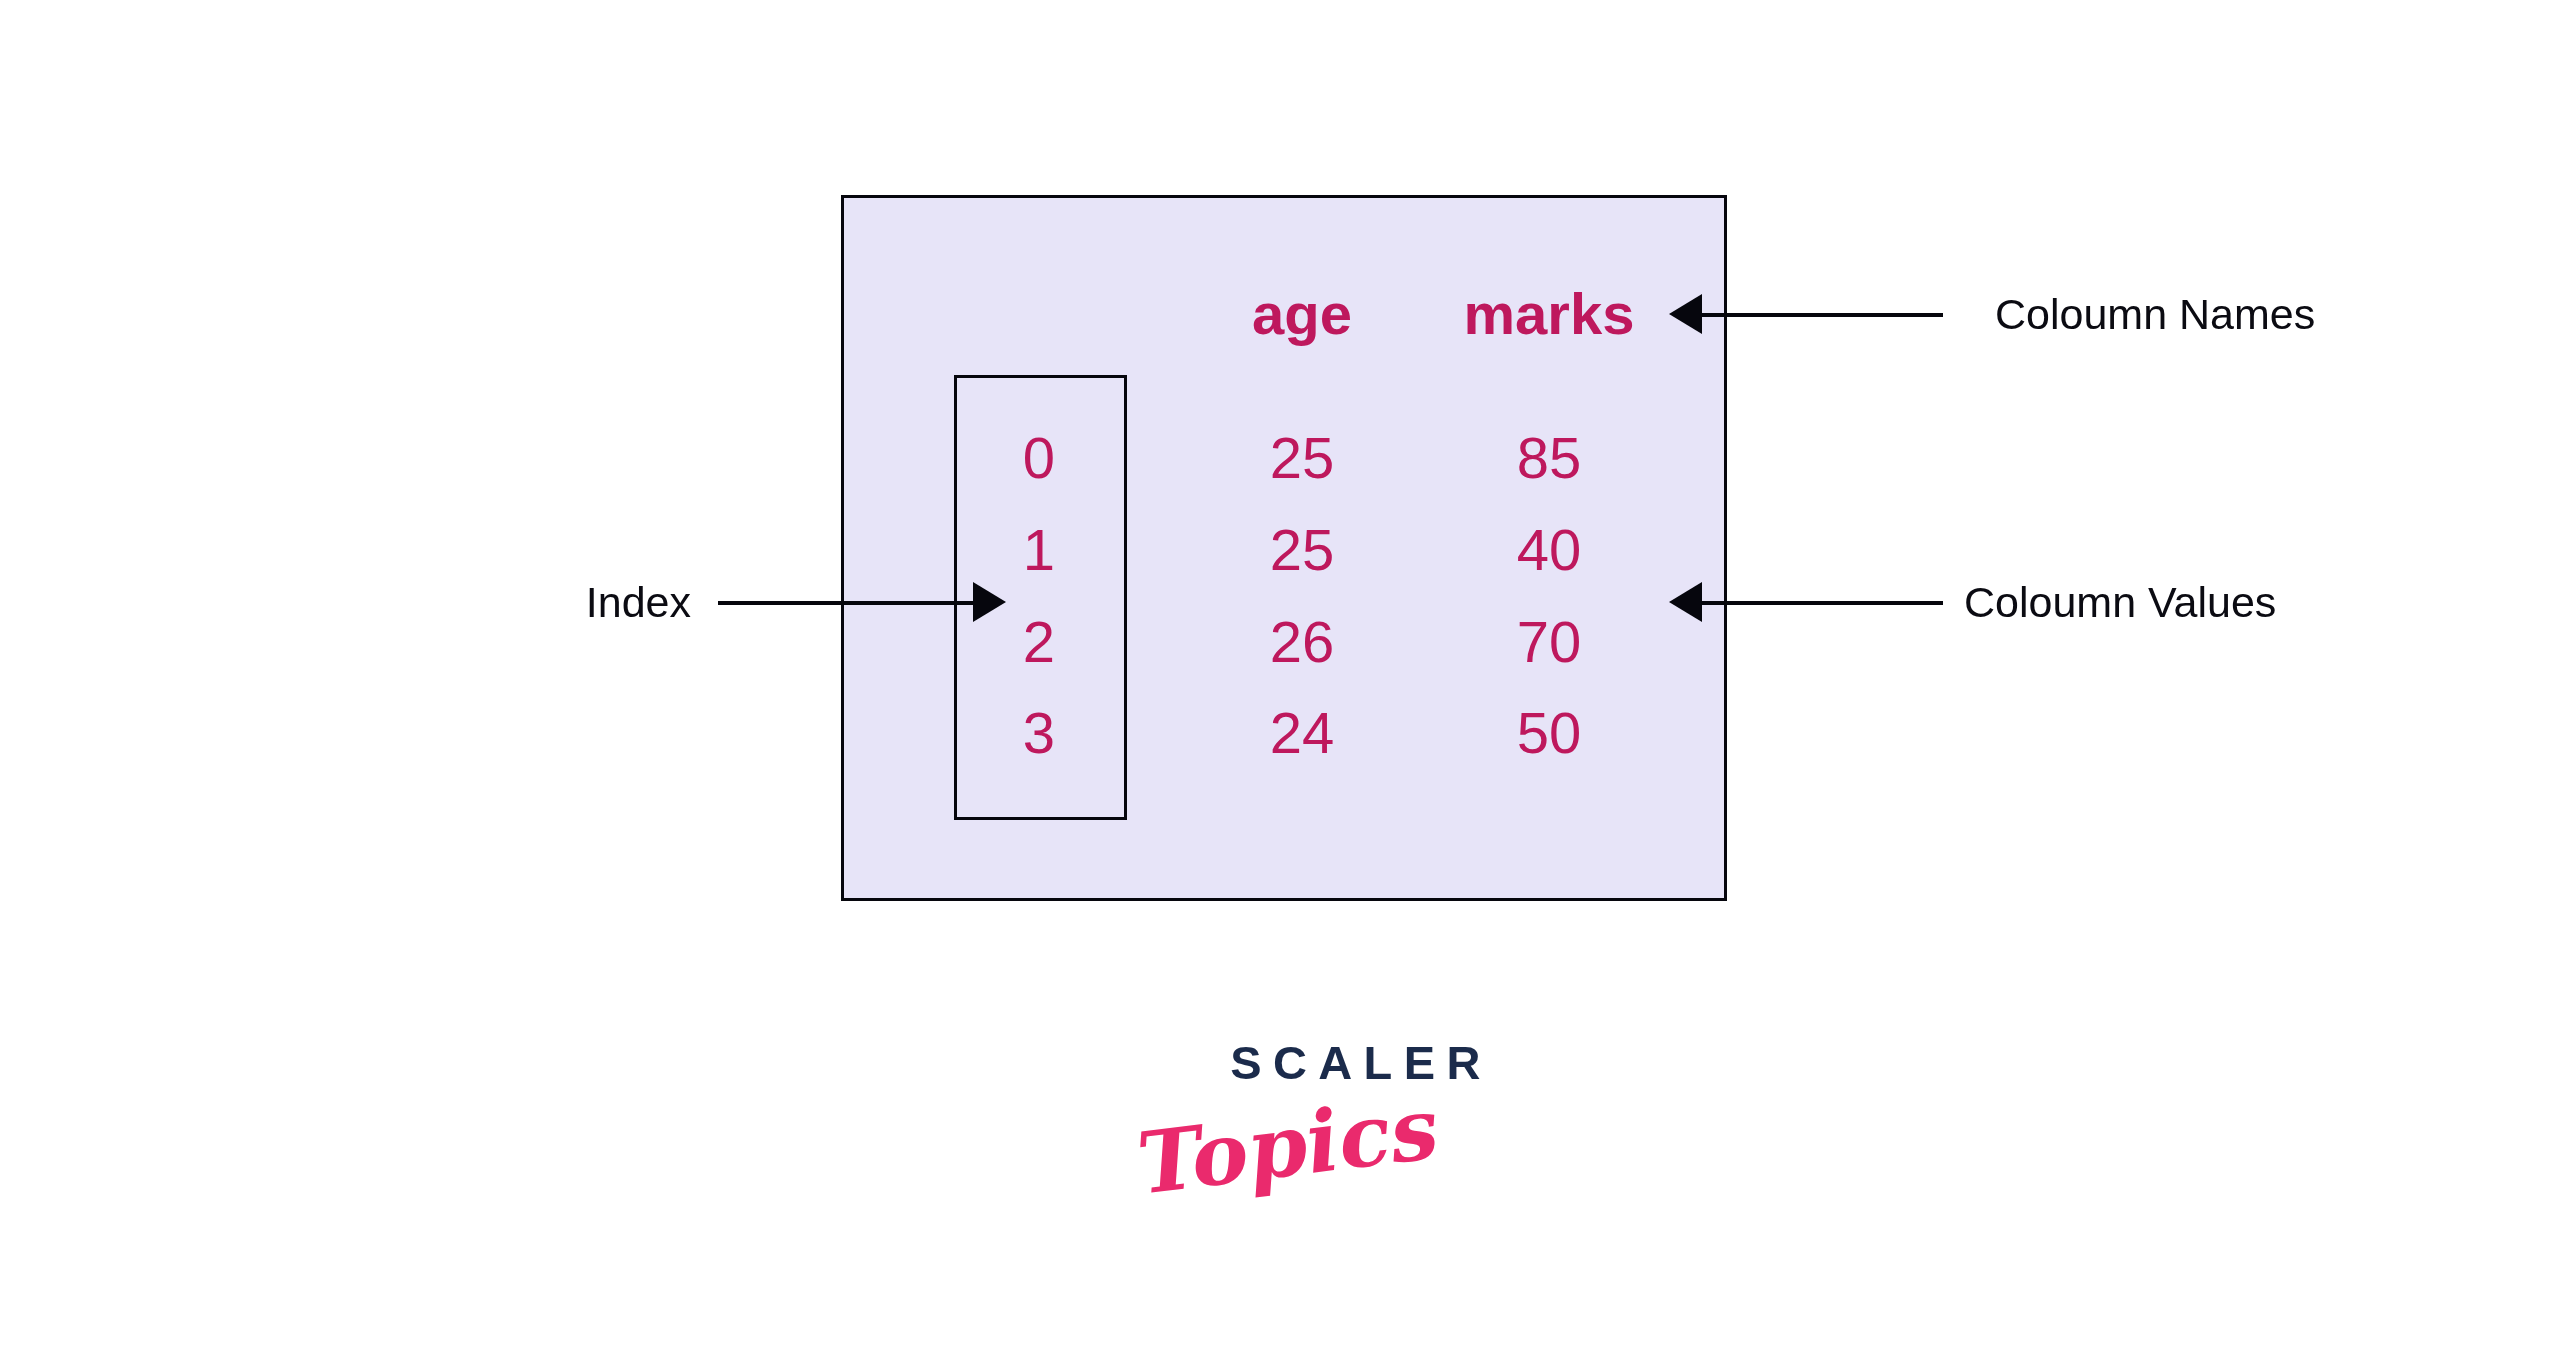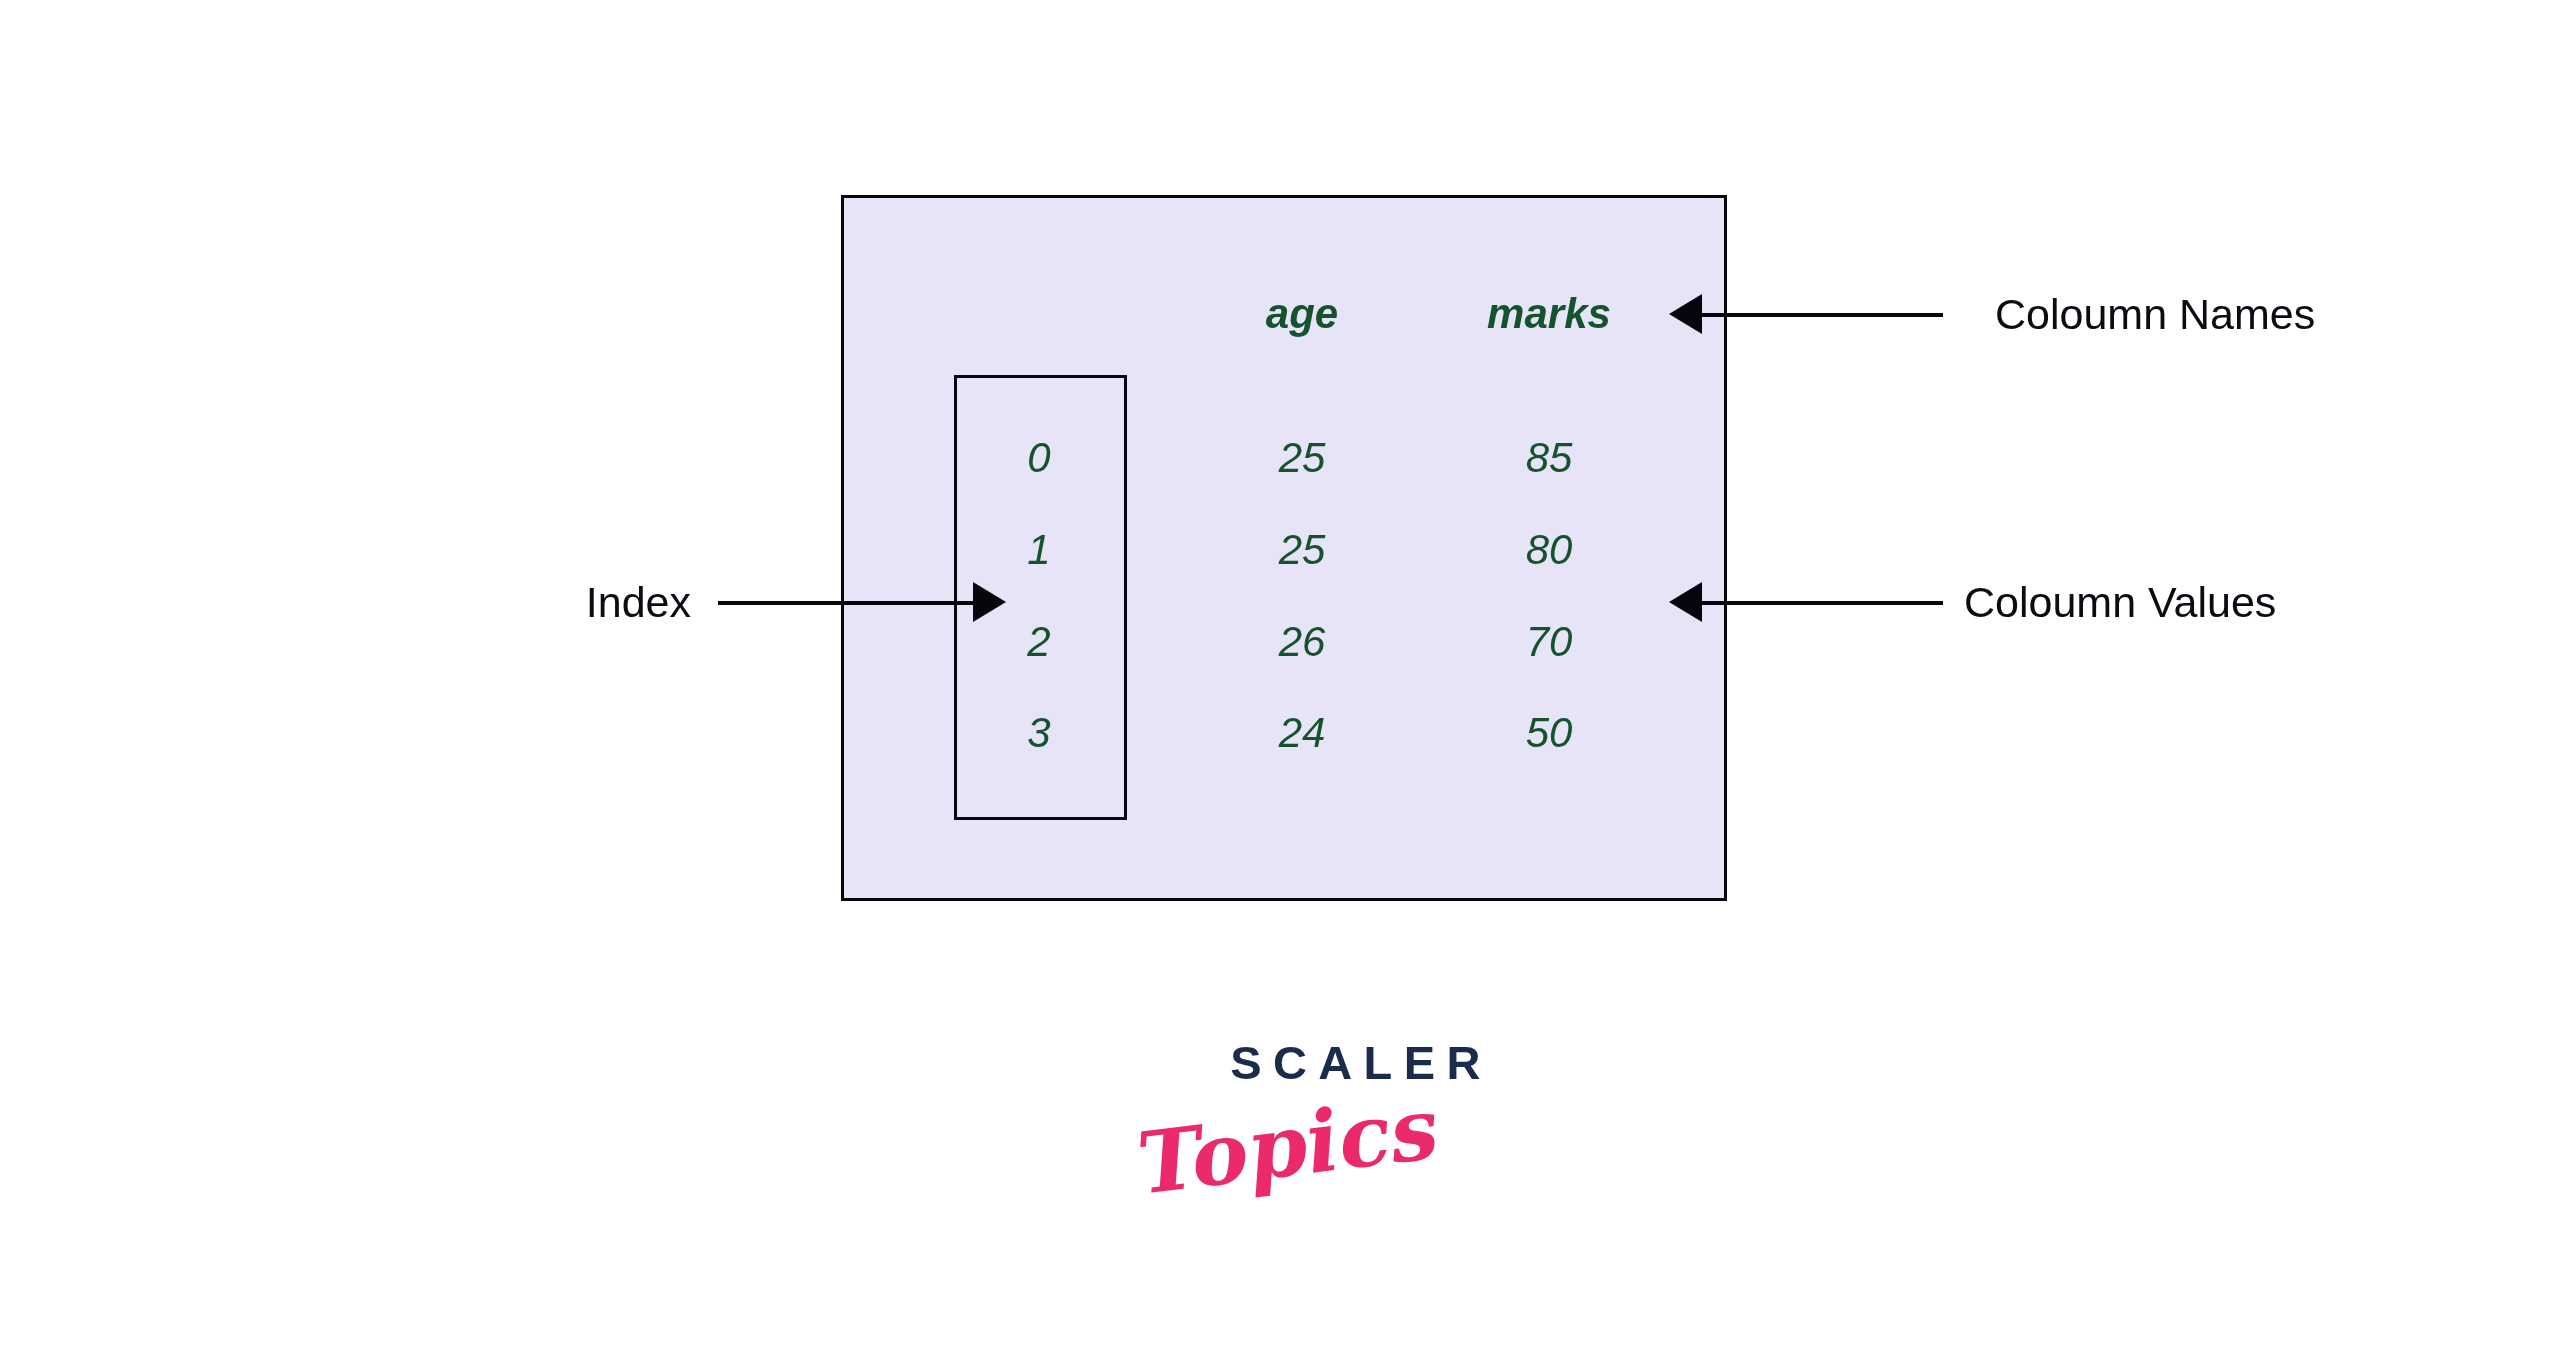--- a/index.html
+++ b/index.html
@@ -34,25 +34,24 @@
     top: 375px;
     width: 173px;
     height: 445px;
     border: 3px solid #06060d;
     box-sizing: border-box;
     background: transparent;
   }
   .cell {
     position: absolute;
     transform: translate(-50%, -50%);
-    font-size: 42px;
-    color: #14532d;
+    font-size: 58px;
+    color: #be185d;
     white-space: nowrap;
     line-height: 1;
-    font-style: italic;
   }
   .cell.header { font-weight: bold; }
   
   .ann-label {
     position: absolute;
     font-size: 43px;
     color: #0b0b12;
     white-space: nowrap;
     line-height: 1;
   }
@@ -122,21 +121,21 @@
   <span class="cell" style="left:1039px; top:550px;">1</span>
   <span class="cell" style="left:1039px; top:642px;">2</span>
   <span class="cell" style="left:1039px; top:733px;">3</span>
 
   <span class="cell" style="left:1302px; top:458px;">25</span>
   <span class="cell" style="left:1302px; top:550px;">25</span>
   <span class="cell" style="left:1302px; top:642px;">26</span>
   <span class="cell" style="left:1302px; top:733px;">24</span>
 
   <span class="cell" style="left:1549px; top:458px;">85</span>
-  <span class="cell" style="left:1549px; top:550px;">80</span>
+  <span class="cell" style="left:1549px; top:550px;">40</span>
   <span class="cell" style="left:1549px; top:642px;">70</span>
   <span class="cell" style="left:1549px; top:733px;">50</span>
 
   <div class="arrow-head point-left" style="left:1669px; top:294px;"></div>
   <div class="arrow-line" style="left:1701px; top:313px; width:242px;"></div>
   <span class="ann-label ann-left" style="left:1964px; top:314px;margin-left:31px;">Coloumn Names</span>
 
   <div class="arrow-head point-left" style="left:1669px; top:582px;"></div>
   <div class="arrow-line" style="left:1701px; top:601px; width:242px;"></div>
   <span class="ann-label ann-left" style="left:1964px; top:602px;text-align:center;">Coloumn Values</span>

